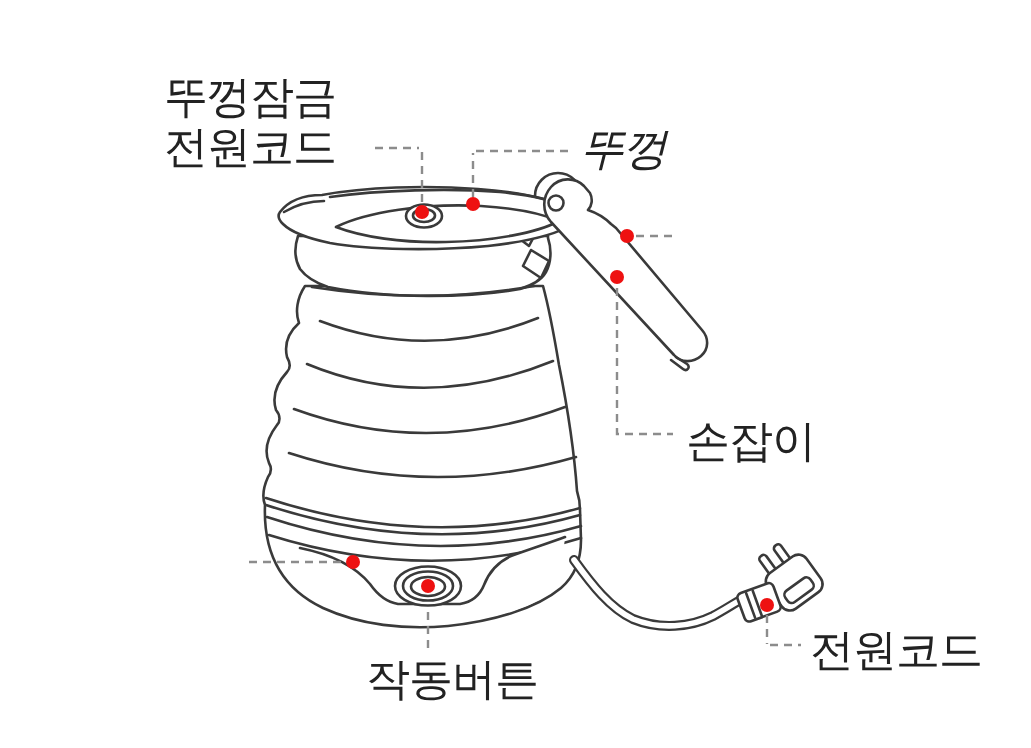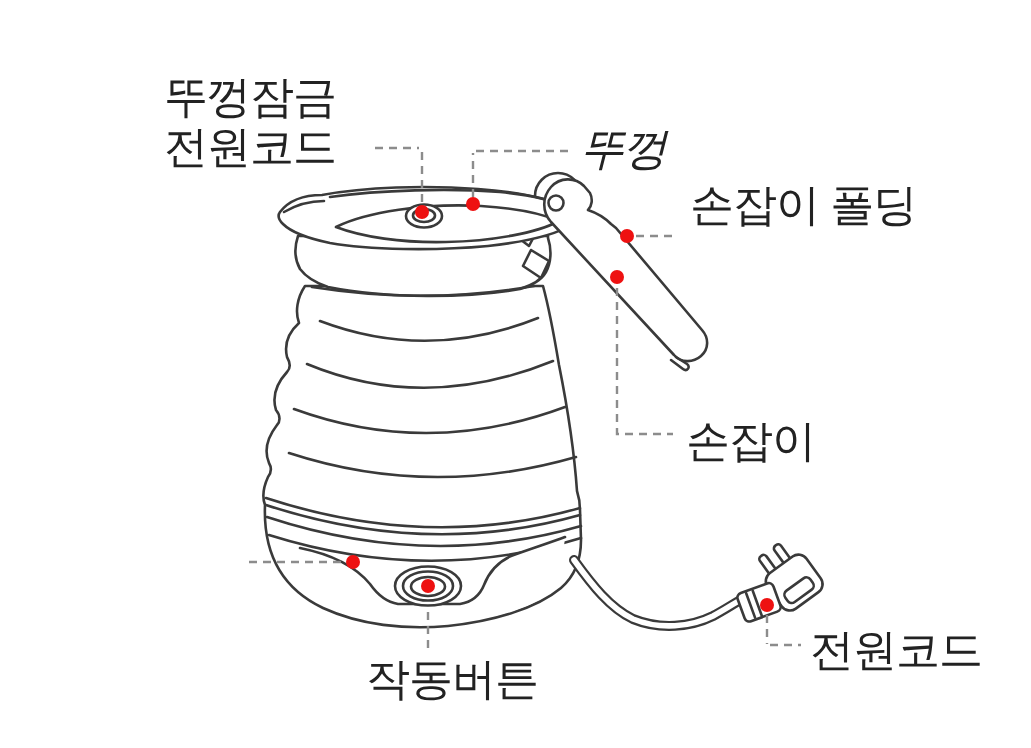--- a/index.html
+++ b/index.html
@@ -170,21 +170,20 @@
   </svg>
 
   <div class="lbl" style="left:164px; top:72px;">
     <span class="row">뚜껑잠금</span>
     <span class="row">전원코드</span>
   </div>
 
   <div class="lbl" style="left:580px; top:124px;font-style:italic;">뚜껑</div>
 
   <div class="lbl" style="left:690px; top:180px;">
-    <span class="row">손잡이 폴딩</span>
   </div>
 
   <div class="lbl" style="left:686px; top:408px;margin-top:8px;">손잡이</div>
 
 
   <div class="lbl" style="left:366px; top:654px;">작동버튼</div>
 
   <div class="lbl" style="left:810px; top:625px;">전원코드</div>
 
 </div>

